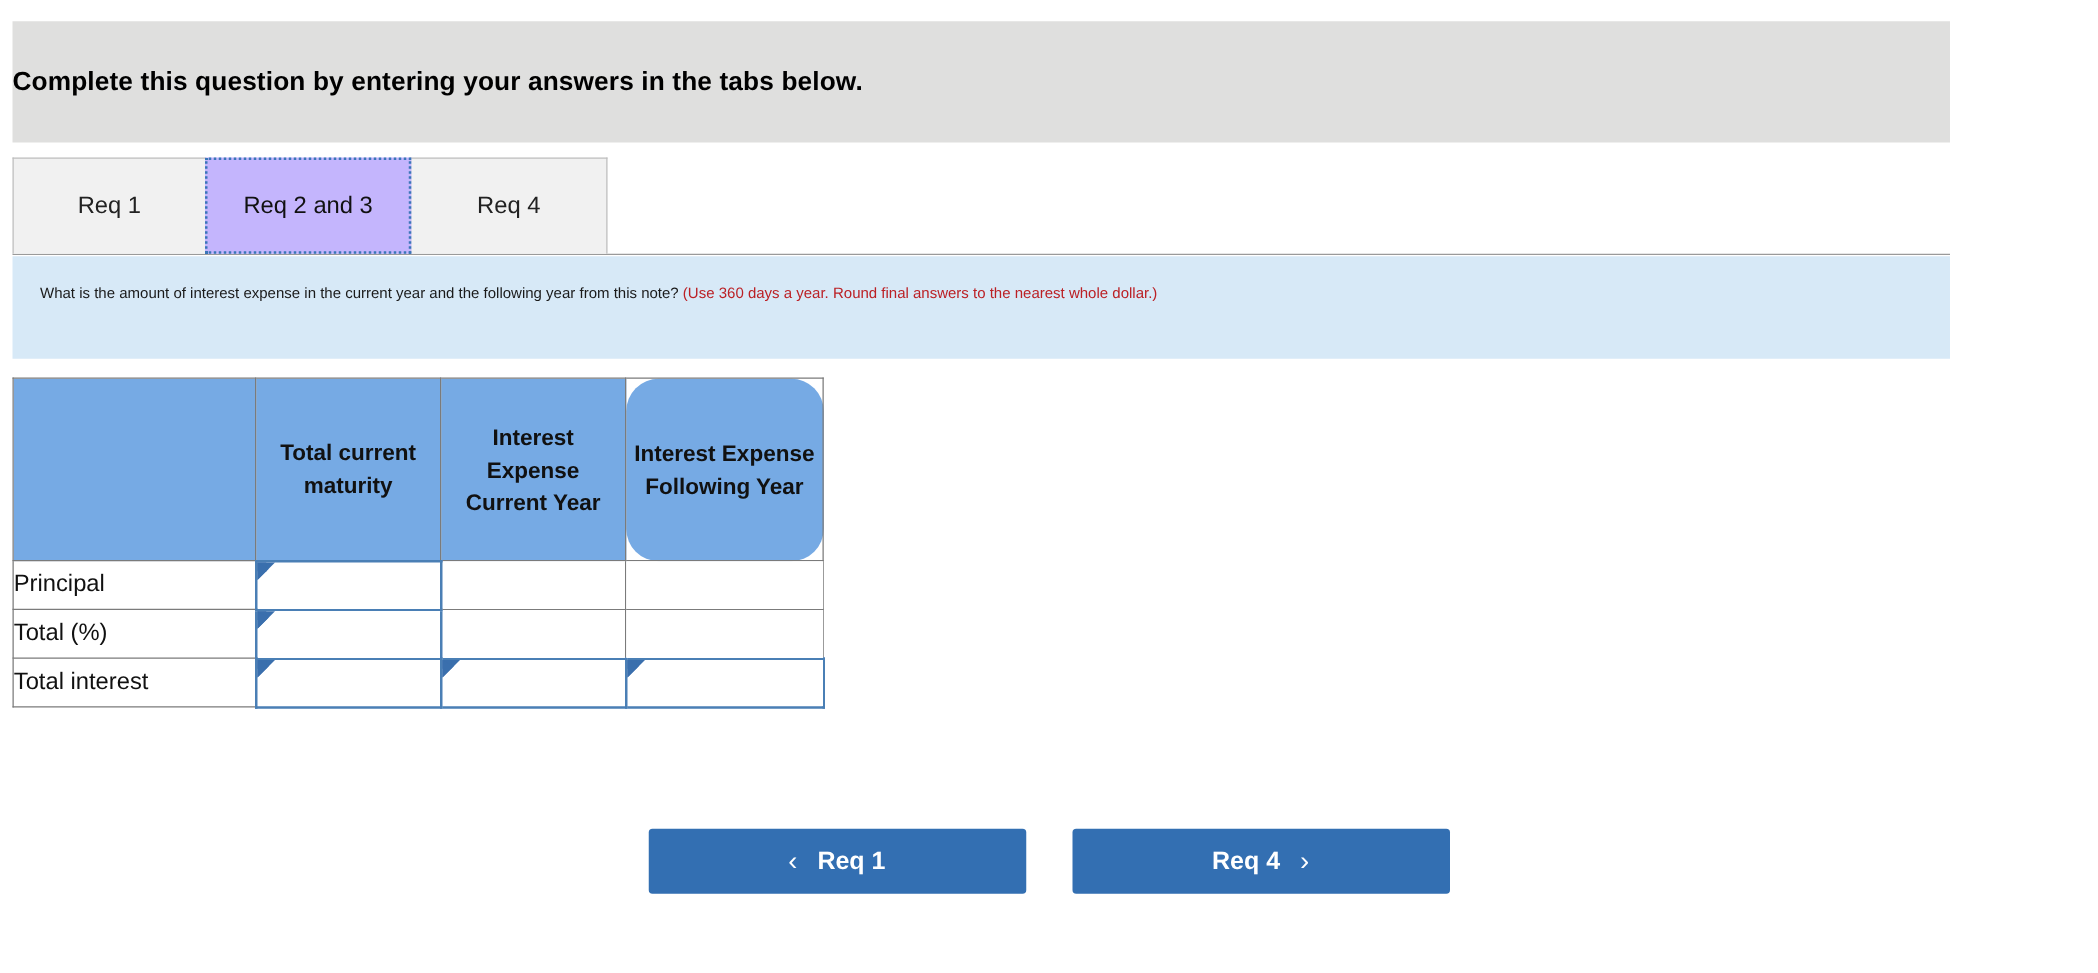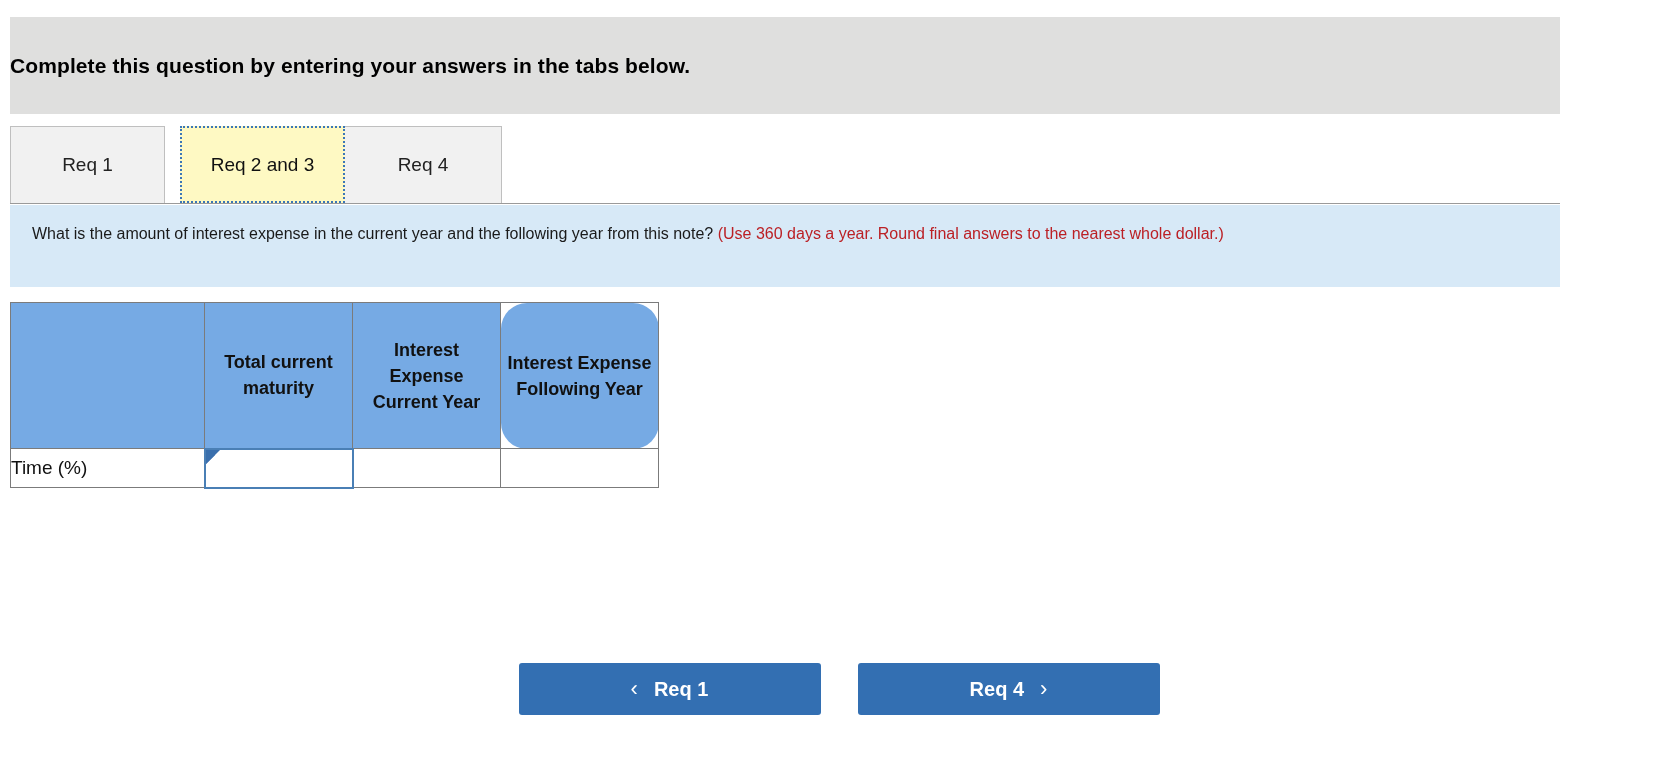--- a/index.html
+++ b/index.html
@@ -59,41 +59,40 @@
     border: 1px solid #bfbfbf;
     border-bottom: none;
     margin-right: -1px;
     cursor: pointer;
     white-space: nowrap;
   }
   .tab.w1 { width: 155px; }
   .tab.w2 { width: 165px; }
   .tab.w3 { width: 158px; }
   .tab.active {
-    background: #fef9c3;
+    background: #c4b5fd;
     border: 2px dotted #3a76b8;
     position: relative;
     z-index: 3;
     color: #111;
-    margin-left: 16px;
   }
 
   
   .question-banner {
     position: absolute;
     left: 10px;
     top: 205px;
     width: 1550px;
     height: 82px;
     background: #d7e9f7;
     box-sizing: border-box;
     padding: 14px 24px 0 22px;
   }
   .question-line {
-    font-size: 16px;
+    font-size: 12px;
     line-height: 30px;
     color: #1a1a1a;
   }
   .question-hint {
     color: #bb2025;
   }
 
   
   .answer-table {
     position: absolute;
@@ -227,24 +226,36 @@
   <thead>
     <tr>
       <th class="col-label"></th>
       <th class="col-data">Total current maturity</th>
       <th class="col-data">Interest Expense Current Year</th>
       <th class="col-data-w">Interest Expense Following Year</th>
     </tr>
   </thead>
   <tbody>
     <tr>
-      <td class="row-label">Time (%)</td>
-      <td class="cell-input active"></td>
-      <td class="cell-input"></td>
-      <td class="cell-input"></td>
+      <td class="row-label">Principal</td>
+      <td class="cell-input active"></td>
+      <td class="cell-input"></td>
+      <td class="cell-input"></td>
+    </tr>
+    <tr>
+      <td class="row-label">Total (%)</td>
+      <td class="cell-input active"></td>
+      <td class="cell-input"></td>
+      <td class="cell-input"></td>
+    </tr>
+    <tr>
+      <td class="row-label">Total interest</td>
+      <td class="cell-input active"></td>
+      <td class="cell-input active"></td>
+      <td class="cell-input active"></td>
     </tr>
   </tbody>
 </table>
 
 <div class="nav-row">
   <button class="nav-btn">
     <span class="chev">‹</span>
     <span>Req 1</span>
   </button>
   <button class="nav-btn">

